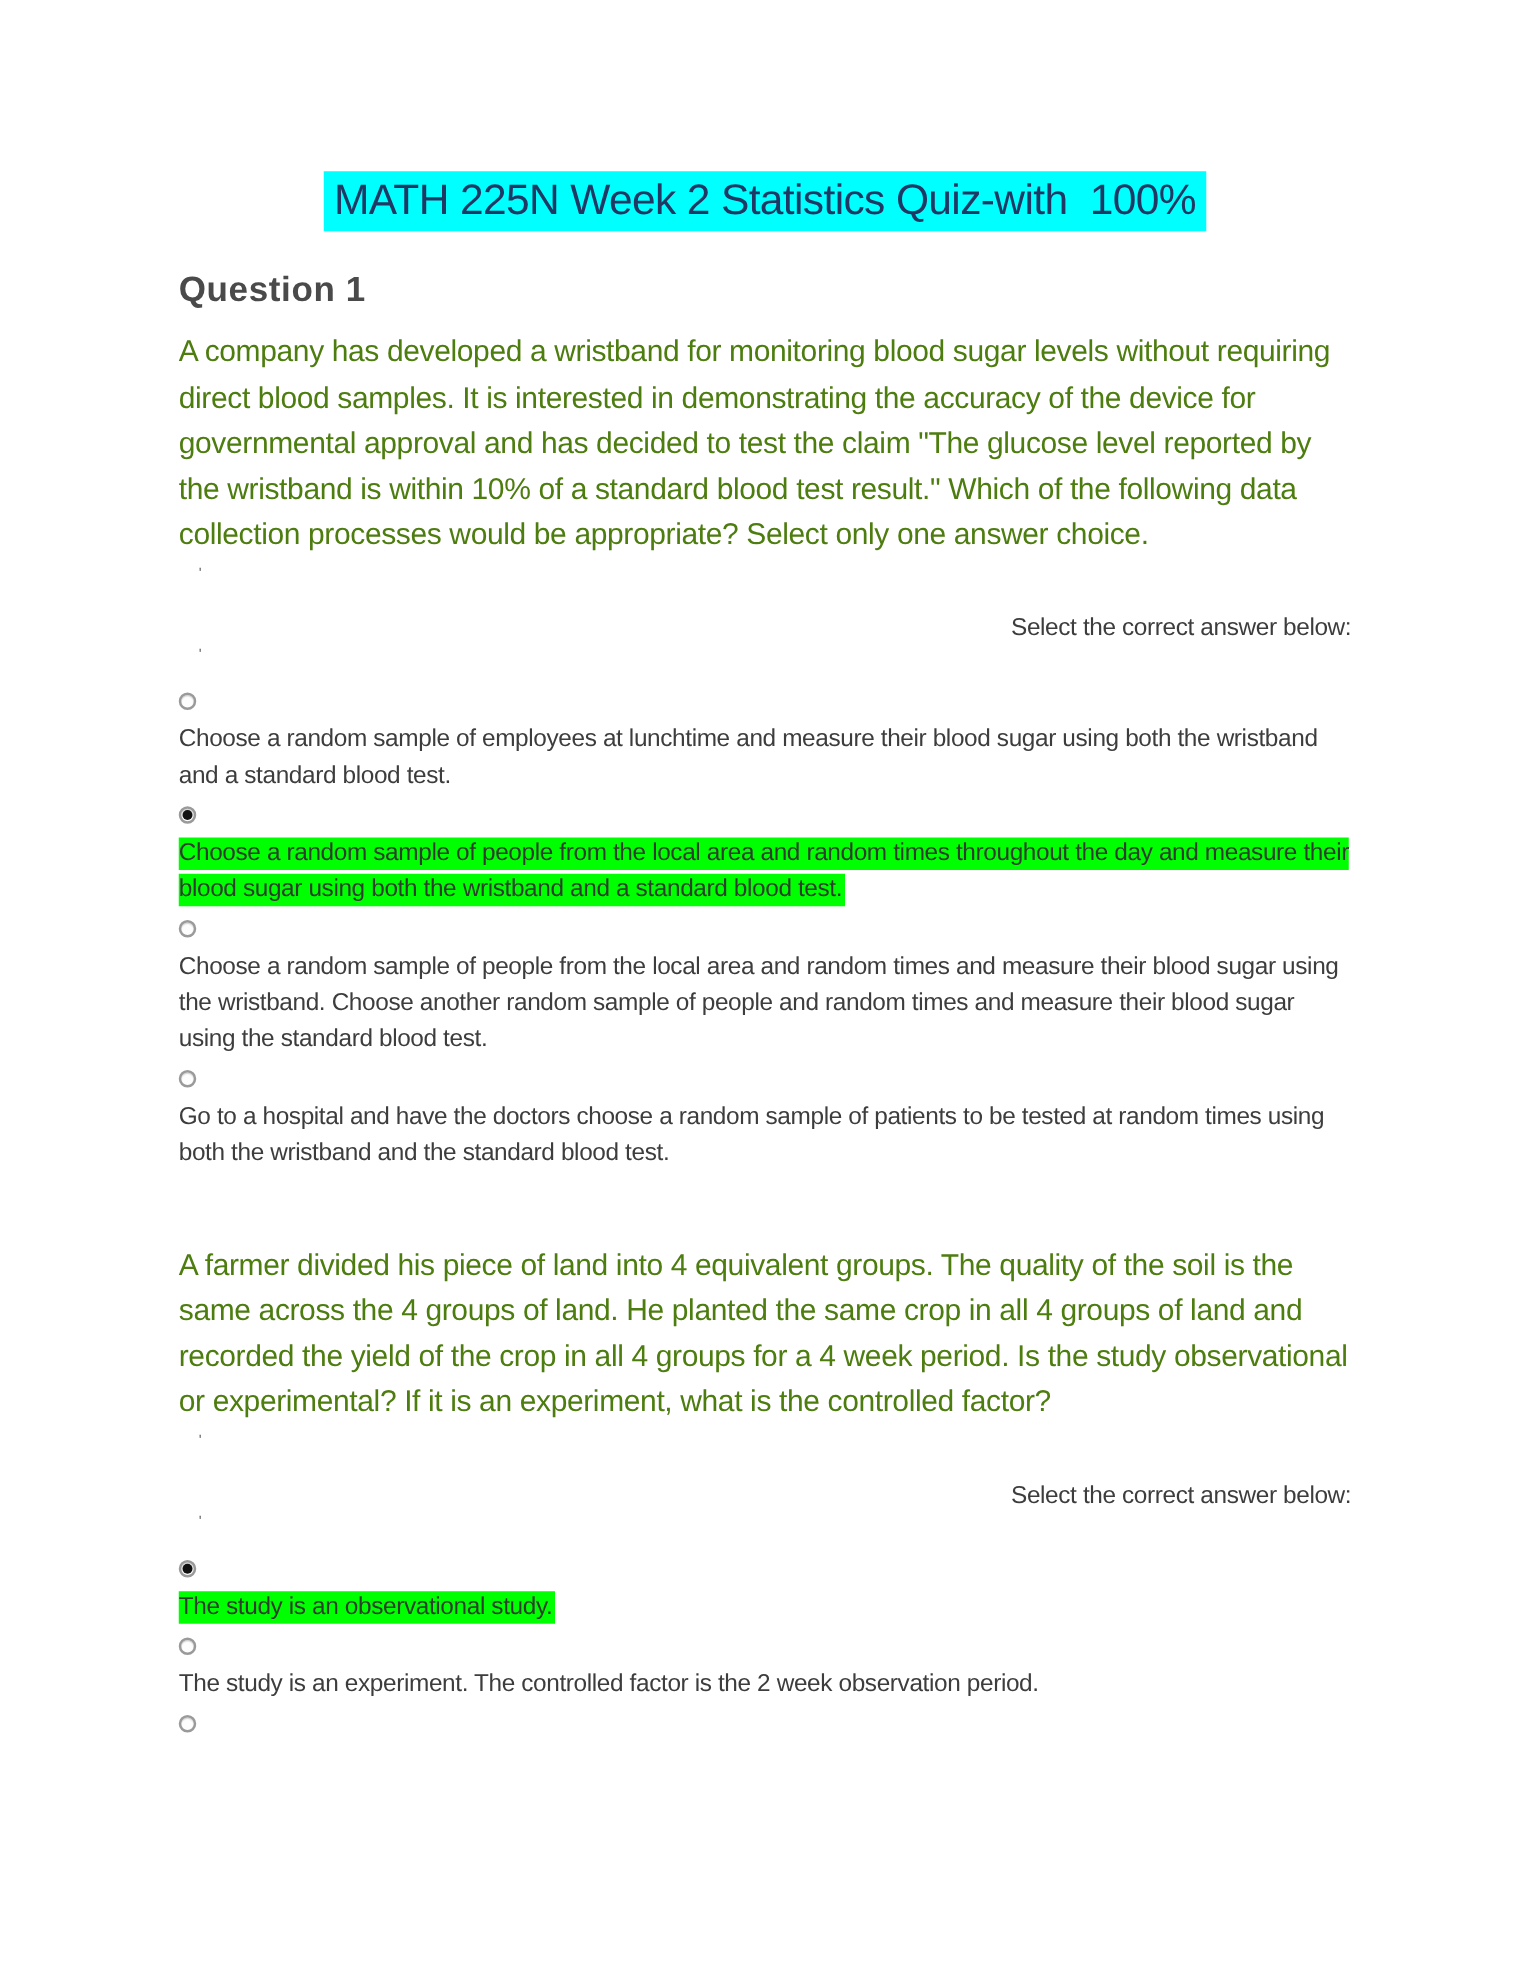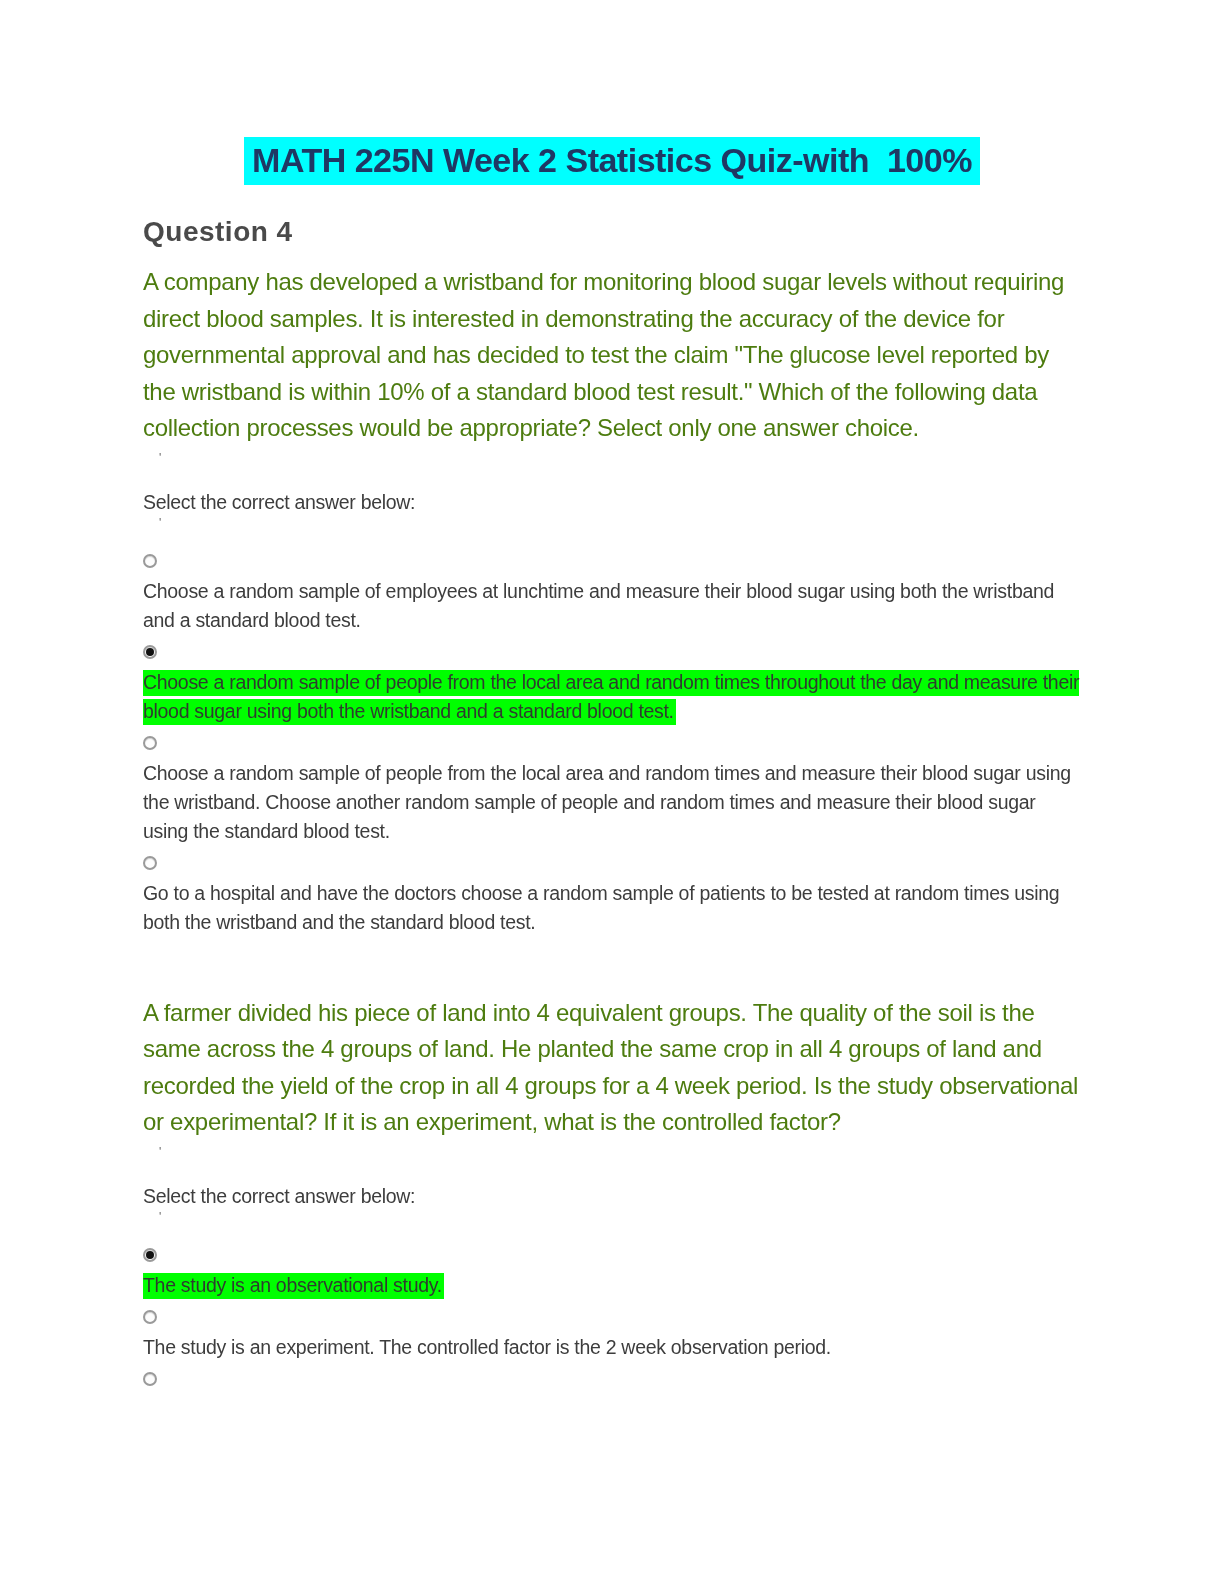--- a/index.html
+++ b/index.html
@@ -15,21 +15,21 @@
   }
   .content {
     padding: 133px 143px 0 143px;
   }
   
   .title { text-align: center; line-height: 55px; }
   .title-line { display: block; }
   .hl-cyan {
     background: #00ffff;
     color: #1f3864;
-    font-weight: bold;
+    font-weight: normal;
     font-size: 34px;
     letter-spacing: -0.5px;
     padding: 4px 8px 6px 8px;
     white-space: pre-wrap;
   }
   
   .q-heading {
     font-size: 28px;
     font-weight: bold;
     color: #4a4a4a;
@@ -54,20 +54,21 @@
     margin-left: 16px;
   }
   .tick-a { margin-top: 4px; }
   .tick-b { margin-top: 2px; }
   
   .prompt {
     font-size: 19.5px;
     letter-spacing: -0.3px;
     color: #3d3d3d;
     margin-top: 26px;
+    text-align: right;
   }
   
   .radio {
     display: block;
     width: 14px;
     height: 14px;
     border: 2px solid #9a9a9a;
     border-radius: 50%;
     background: #fdfdfd;
     box-shadow: inset 0 1px 1px rgba(0,0,0,0.18);
@@ -102,21 +103,21 @@
 <body>
 
 <div class="page">
   <div class="content">
 
     <div class="title">
       <div class="title-line"><span class="hl-cyan">MATH 225N Week 2 Statistics Quiz-with  100%</span></div>
     </div>
 
     <section>
-      <h2 class="q-heading">Question 4</h2>
+      <h2 class="q-heading">Question 1</h2>
       <p class="q-body">A company has developed a wristband for monitoring blood sugar levels without requiring direct blood samples. It is interested in demonstrating the accuracy of the device for governmental approval and has decided to test the claim "The glucose level reported by the wristband is within 10% of a standard blood test result." Which of the following data collection processes would be appropriate? Select only one answer choice.</p>
 
       <div class="tick tick-a">'</div>
       <div class="prompt">Select the correct answer below:</div>
       <div class="tick tick-b">'</div>
 
       <div class="option gap-md">
         <span class="radio"></span>
         <div class="opt-text"><span>Choose a random sample of employees at lunchtime and measure their blood sugar using both the wristband and a standard blood test.</span></div>
       </div>

